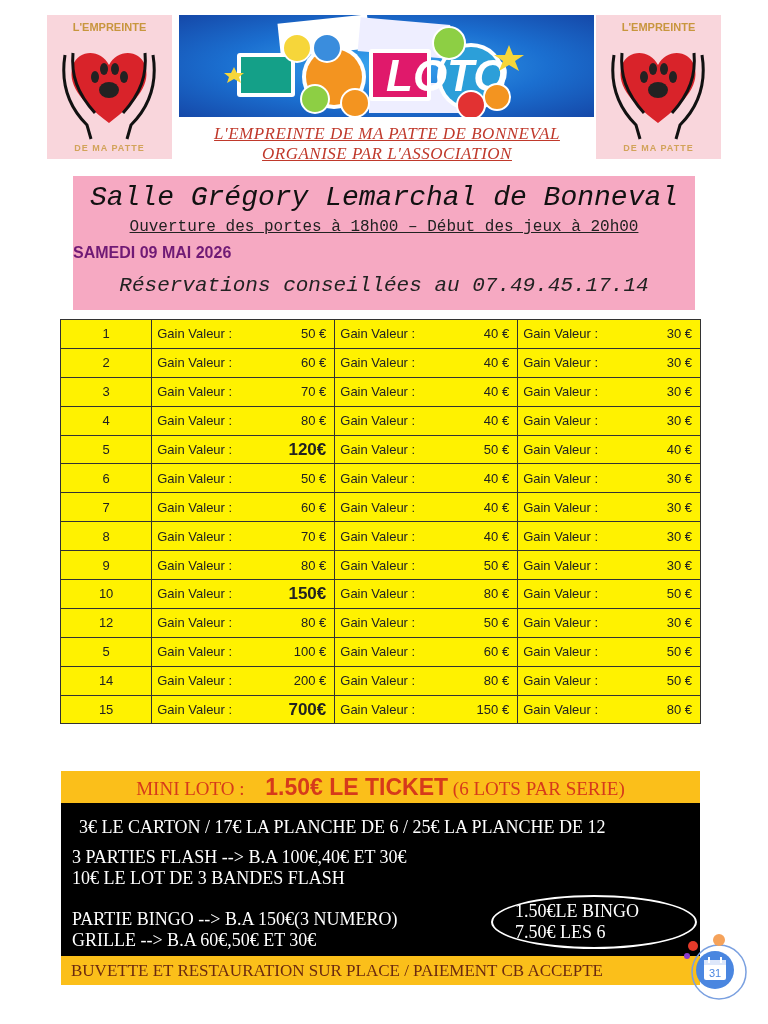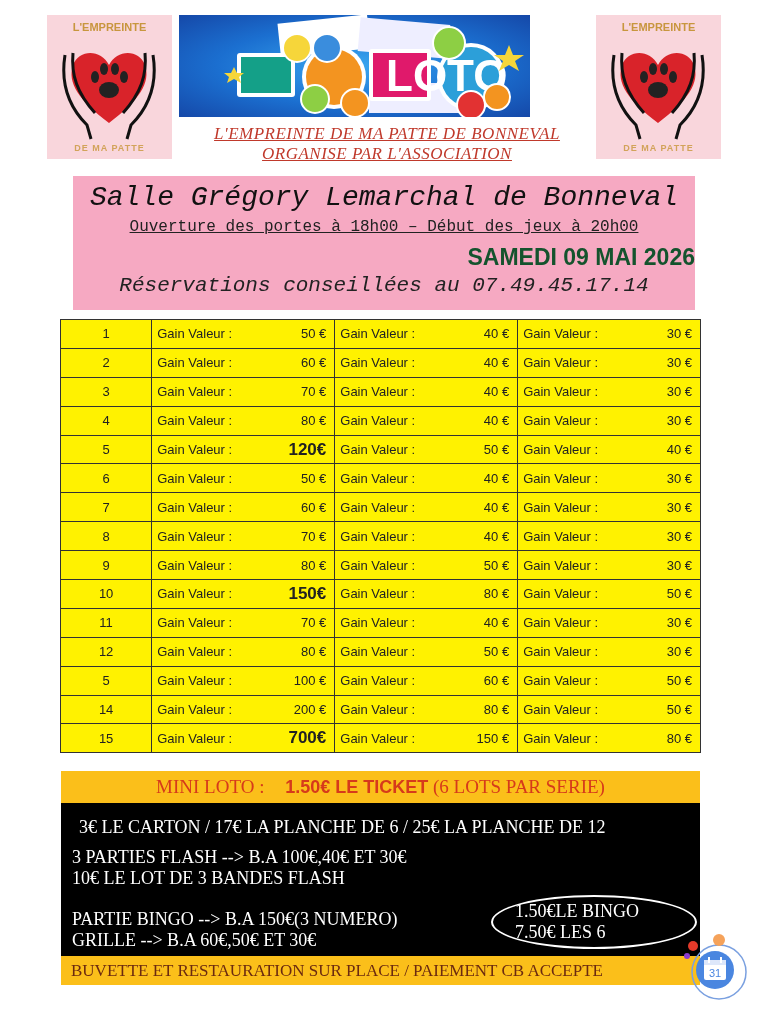--- a/index.html
+++ b/index.html
@@ -3,36 +3,36 @@
 <meta charset="utf-8">
 <style>
   html,body{margin:0;padding:0;background:#fff;}
   body{width:768px;height:1024px;position:relative;overflow:hidden;font-family:"Liberation Sans",sans-serif;}
   .logo{position:absolute;top:15px;width:125px;height:144px;background:#f9d6dc;box-sizing:border-box;}
   .logo.left{left:47px;}
   .logo.right{left:596px;}
   .logo .brand-top{position:absolute;top:6px;left:0;right:0;text-align:center;color:#c8963e;font-size:11px;font-weight:bold;font-family:"Liberation Sans",sans-serif;}
   .logo .brand-bot{position:absolute;bottom:6px;left:0;right:0;text-align:center;color:#d2a35a;font-size:9px;font-weight:bold;letter-spacing:1px;}
   .logo svg{position:absolute;left:12px;top:20px;}
-  .banner{position:absolute;left:179px;top:15px;width:351px;height:102px;background:radial-gradient(ellipse at center,#3aa7f0 0%,#1b6fd0 55%,#1548a8 100%);overflow:hidden;}
+  .banner{position:absolute;left:179px;top:15px;width:415px;height:102px;background:radial-gradient(ellipse at center,#3aa7f0 0%,#1b6fd0 55%,#1548a8 100%);overflow:hidden;font-style:italic;}
   .banner svg{position:absolute;left:0;top:0;}
   .org{position:absolute;left:180px;top:124px;width:414px;text-align:center;color:#c0392b;font-family:"Liberation Serif",serif;font-style:italic;font-size:17px;line-height:20px;text-decoration:underline;letter-spacing:0.5px;}
   .pinkbox{position:absolute;left:73px;top:176px;width:622px;height:134px;background:#f6a9c2;}
   .venue{position:absolute;left:0;right:0;top:6px;text-align:center;font-family:"Liberation Mono",monospace;font-style:italic;font-size:28px;color:#111;}
   .hours{position:absolute;left:0;right:0;top:42px;text-align:center;font-family:"Liberation Mono",monospace;font-size:16px;color:#222;text-decoration:underline;}
-  .date{position:absolute;left:0;right:0;top:68px;text-align:right;font-family:"Liberation Sans",sans-serif;font-size:23px;font-weight:bold;color:#14532d;}
+  .date{position:absolute;left:0;right:0;top:68px;text-align:left;font-family:"Liberation Sans",sans-serif;font-size:16px;font-weight:bold;color:#701a75;}
   .resa{position:absolute;left:0;right:0;top:98px;text-align:center;font-family:"Liberation Mono",monospace;font-style:italic;font-size:21px;color:#222;}
   table.prizes{position:absolute;left:60px;top:319px;width:641px;border-collapse:collapse;background:#fff200;}
   table.prizes td{border:1.5px solid #333;height:27.9px;padding:0;font-family:"Liberation Sans",sans-serif;font-size:13px;color:#222;}
   td.num{width:91px;text-align:center;font-size:15px;}
   td.gl{border-right:none !important;padding-left:5px !important;width:110px;}
   td.gv{border-left:none !important;text-align:right;padding-right:8px !important;font-size:14px;width:60px;}
   td.gv.big{font-weight:bold;font-size:17px;}
   .mini{position:absolute;left:61px;top:771px;width:639px;height:32px;background:#fbbf1a;text-align:center;line-height:32px;color:#d63a1b;font-family:"Liberation Serif",serif;font-size:19px;}
-  .mini .hl{font-family:"Liberation Sans",sans-serif;font-weight:bold;font-size:18px;margin-left:16px;}
+  .mini .hl{font-family:"Liberation Sans",sans-serif;font-weight:bold;font-size:23px;margin-left:16px;}
   .black{position:absolute;left:61px;top:803px;width:639px;height:153px;background:#000;color:#fff;font-family:"Liberation Serif",serif;font-size:18px;}
   .black .l{position:absolute;left:11px;white-space:nowrap;}
   .ellipse{position:absolute;left:430px;top:92px;width:206px;height:54px;border:2.5px solid #fff;border-radius:50%;box-sizing:border-box;}
   .ellipse div{position:absolute;left:22px;white-space:nowrap;font-size:18px;}
   .bottom{position:absolute;left:61px;top:956px;width:639px;height:29px;background:#fbbf1a;color:#6b2a10;font-family:"Liberation Serif",serif;font-size:17px;line-height:29px;padding-left:10px;box-sizing:border-box;white-space:nowrap;}
   .cal{position:absolute;left:683px;top:934px;width:66px;height:66px;text-align:center;}
 </style>
 </head>
 <body>
 
@@ -194,29 +194,20 @@
       <tr>
         <td class="num">10</td>
         <td class="gl">Gain Valeur :</td>
         <td class="gv big">150€</td>
         <td class="gl">Gain Valeur :</td>
         <td class="gv">80 €</td>
         <td class="gl">Gain Valeur :</td>
         <td class="gv">50 €</td>
       </tr>
       <tr>
-        <td class="num">11</td>
-        <td class="gl">Gain Valeur :</td>
-        <td class="gv">70 €</td>
-        <td class="gl">Gain Valeur :</td>
-        <td class="gv">40 €</td>
-        <td class="gl">Gain Valeur :</td>
-        <td class="gv">30 €</td>
-      </tr>
-      <tr>
         <td class="num">12</td>
         <td class="gl">Gain Valeur :</td>
         <td class="gv">80 €</td>
         <td class="gl">Gain Valeur :</td>
         <td class="gv">50 €</td>
         <td class="gl">Gain Valeur :</td>
         <td class="gv">30 €</td>
       </tr>
       <tr>
         <td class="num">5</td>

